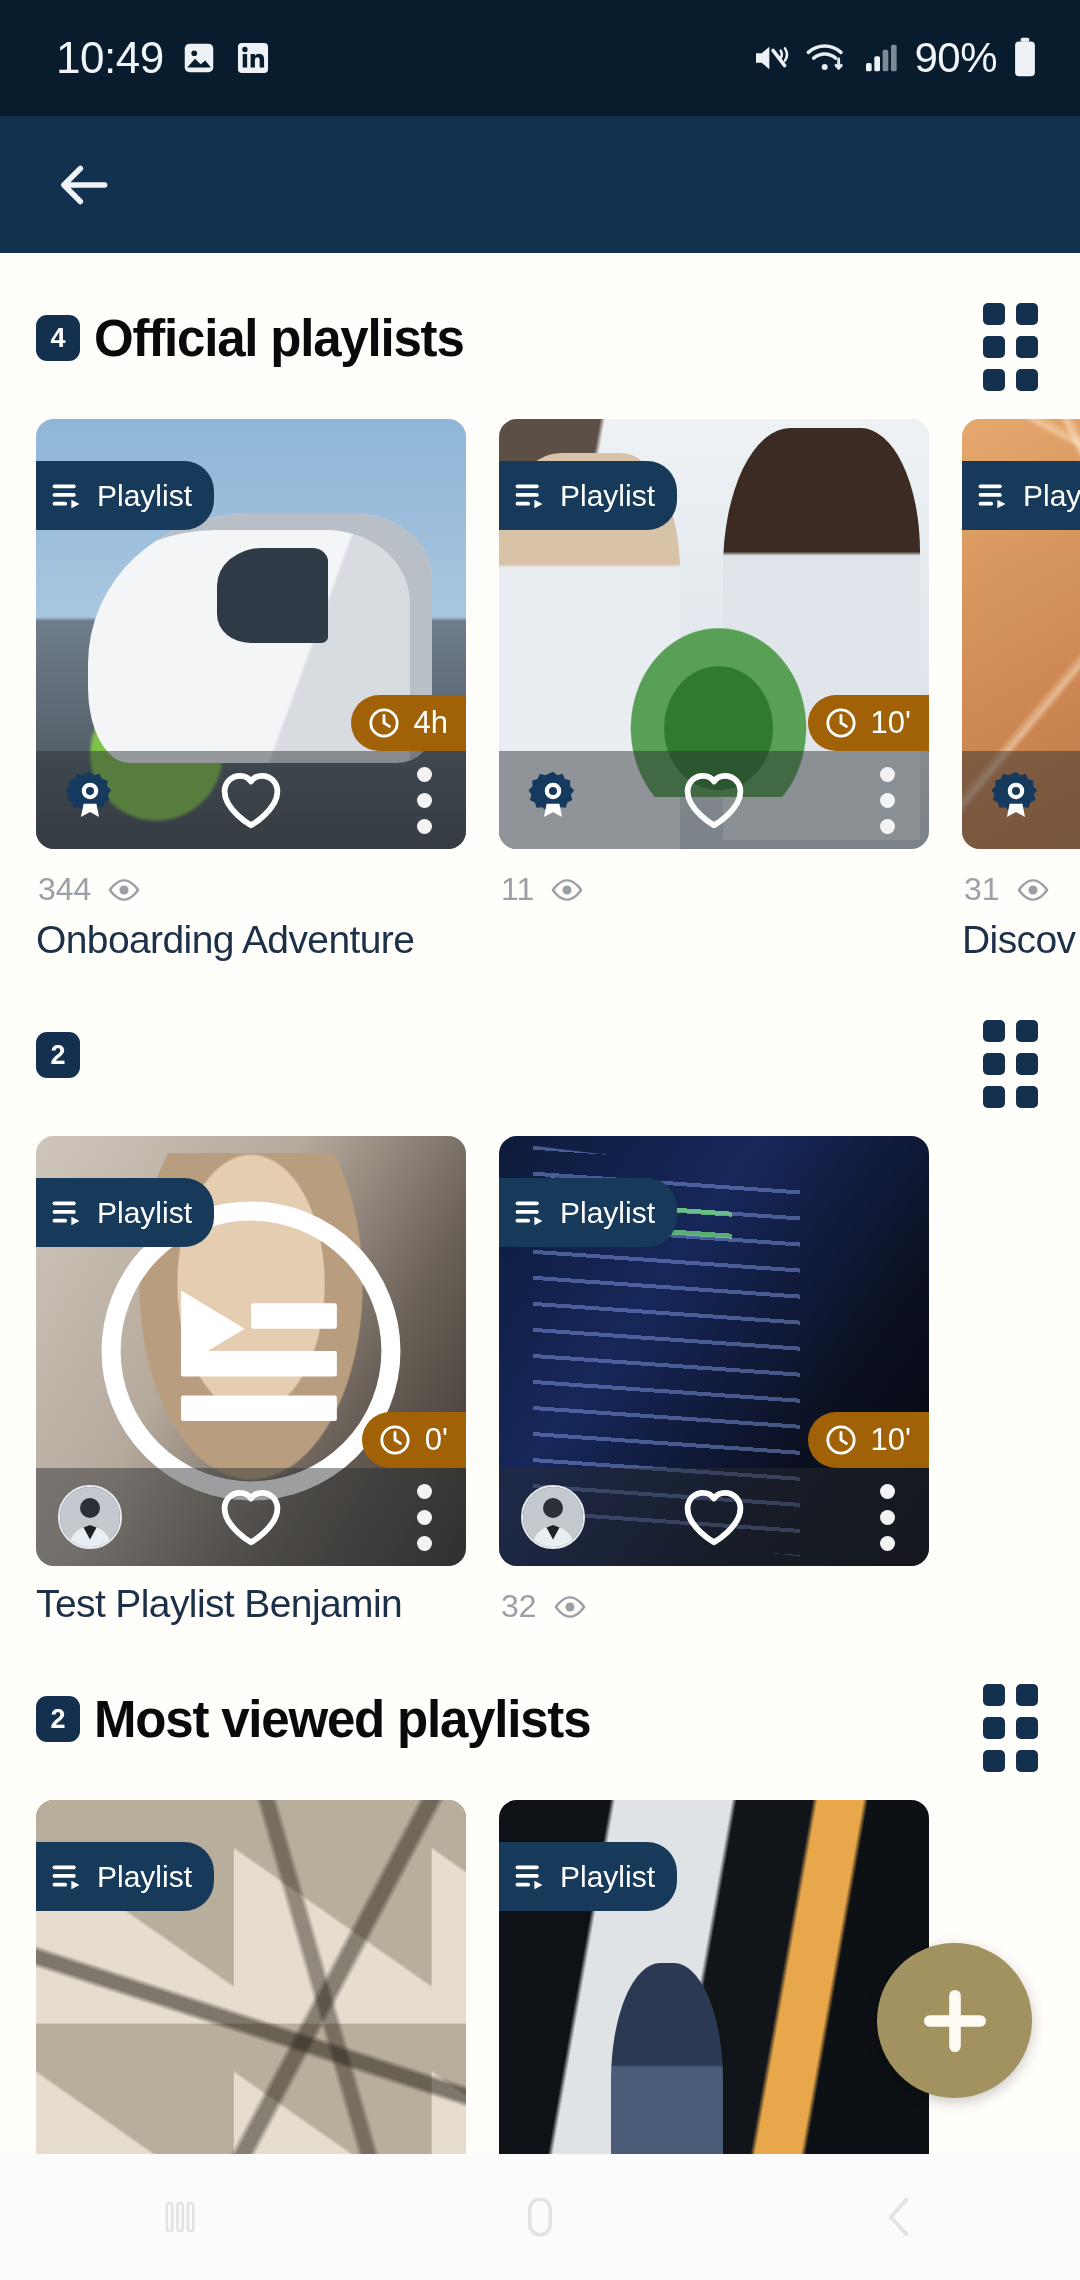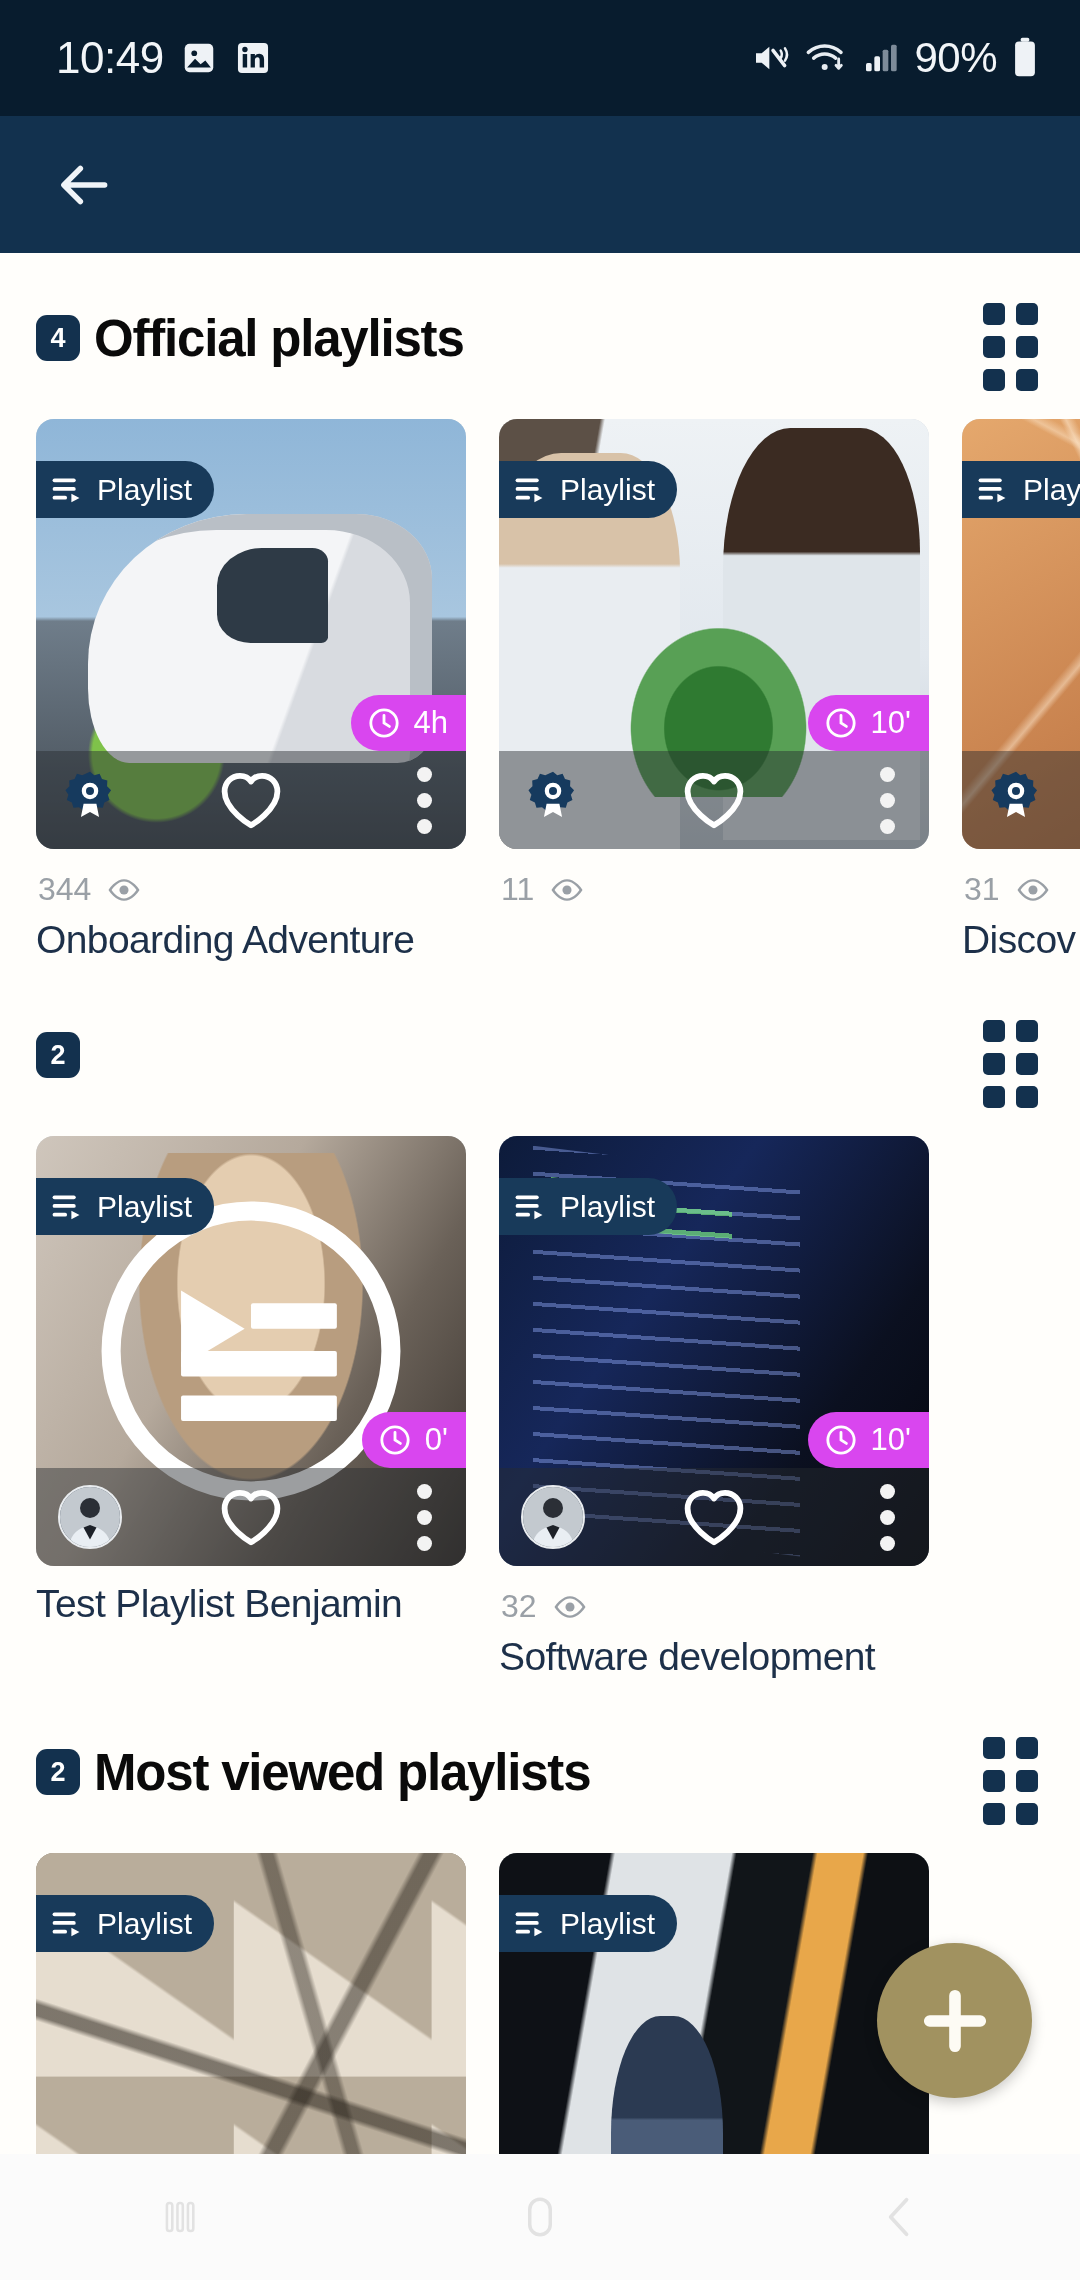--- a/index.html
+++ b/index.html
@@ -69,32 +69,32 @@
     position:relative; width:430px; height:430px;
     border-radius:18px; overflow:hidden;
     background:#cfd6dd;
   }
 
   .thumb-img{ position:absolute; inset:0; }
 
   
   .tag-playlist{
     position:absolute; top:42px; left:0;
-    height:57px; padding:0 22px 0 16px;
+    height:69px; padding:0 22px 0 16px;
     background:#183a5a; border-radius:0 30px 30px 0;
     display:flex; align-items:center; gap:12px;
     color:#fff; font-size:30px; font-weight:400;
     z-index:6;
   }
 
   
   .tag-duration{
     position:absolute; right:0; bottom:98px;
     height:56px; padding:0 18px 0 16px;
-    background:#d946ef; border-radius:30px 0 0 30px;
+    background:#a16207; border-radius:30px 0 0 30px;
     display:flex; align-items:center; gap:13px;
     color:#fff; font-size:31px; font-weight:500;
     z-index:6;
   }
 
   
   .thumb-actions{
     position:absolute; left:0; right:0; bottom:0; height:98px;
     background:rgba(40,44,48,0.46);
     display:flex; align-items:center; z-index:5;
@@ -626,21 +626,20 @@
         </div>
         <div class="meta-views">
           <span>32</span>
           <span class="ico">
             <svg width="34" height="24" viewBox="0 0 24 16">
                 <path d="M12 1.2C6.4 1.2 2.1 8 2.1 8s4.3 6.8 9.9 6.8S21.9 8 21.9 8 17.6 1.2 12 1.2z" fill="none" stroke="#9aa0a6" stroke-width="1.7"></path>
                 <circle cx="12" cy="8" r="3.2" fill="#9aa0a6"></circle>
               </svg>
           </span>
         </div>
-        <div class="card-title">Software development</div>
       </div>
 
     </div>
   </div>
 
   <div class="section">
     <div class="section-head">
       <div class="count-badge">2</div>
       <div class="section-title">Most viewed playlists</div>
       <div class="grid-toggle">

